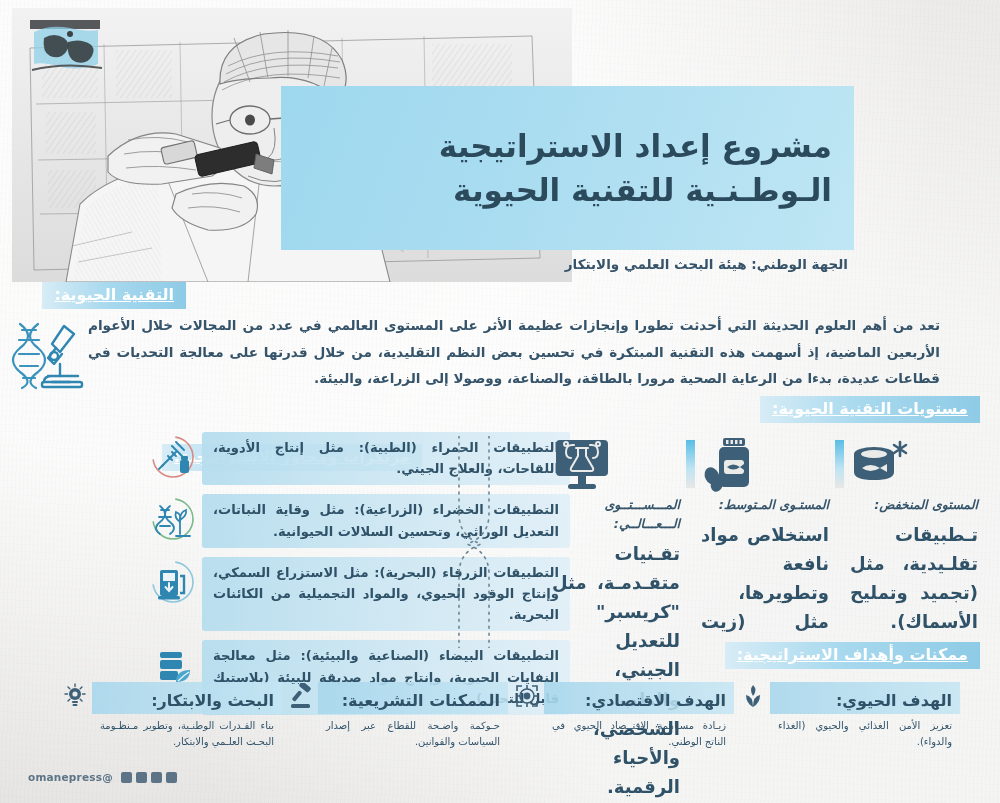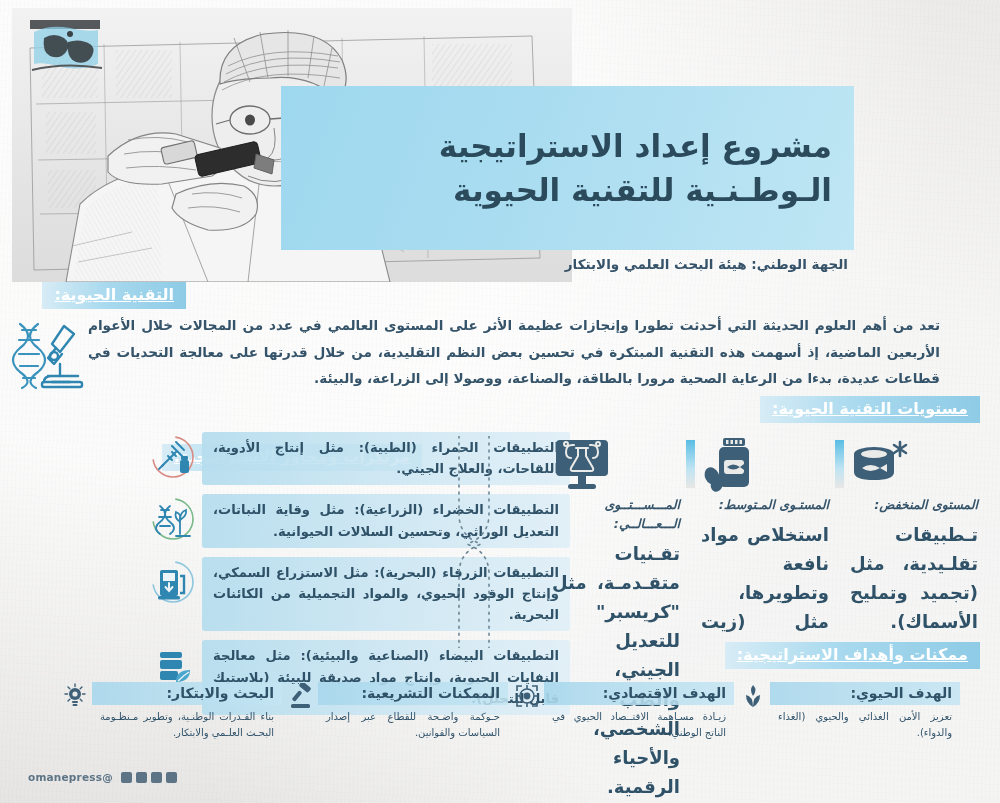--- a/index.html
+++ b/index.html
@@ -96,21 +96,21 @@
   .lvl-sep{width:9px;flex:0 0 9px;margin-top:10px;height:48px;
     background:linear-gradient(180deg,#5bbde4 0%,#bfe4f3 60%,#e8e7e5 100%);}
 
   
   .enable-head{right:20px;top:642px;text-align:center;}
   .enablers{position:absolute;right:14px;top:682px;width:930px;display:flex;flex-direction:row;justify-content:flex-end;}
   .en{width:220px;margin-left:6px;display:flex;flex-direction:row;align-items:flex-start;}
   .en-body{flex:1;}
   .en-t{
     background:linear-gradient(90deg,rgba(168,215,236,.9) 0%,rgba(196,229,243,.85) 100%);
-    color:#2f5268;font-weight:bold;font-size:14px;padding:3px 8px 4px 8px;text-align:right;
+    color:#2f5268;font-weight:bold;font-size:16px;padding:9px 8px 4px 8px;text-align:right;
   }
   .en-d{color:#31536a;font-weight:normal;font-size:10px;line-height:1.6;padding:4px 8px 0 8px;
     text-align:justify;text-align-last:right;}
   .en-ico{width:26px;height:26px;flex:0 0 26px;margin-right:4px;margin-top:1px;}
 
   
   .social{position:absolute;left:28px;bottom:20px;display:flex;align-items:center;gap:4px;}
   .sq{width:11px;height:11px;border-radius:2px;background:#5c7486;display:inline-block;}
   .handle{color:#5c7486;font-size:10.5px;font-weight:bold;margin-right:4px;letter-spacing:.2px;text-align:center;}
 </style>

